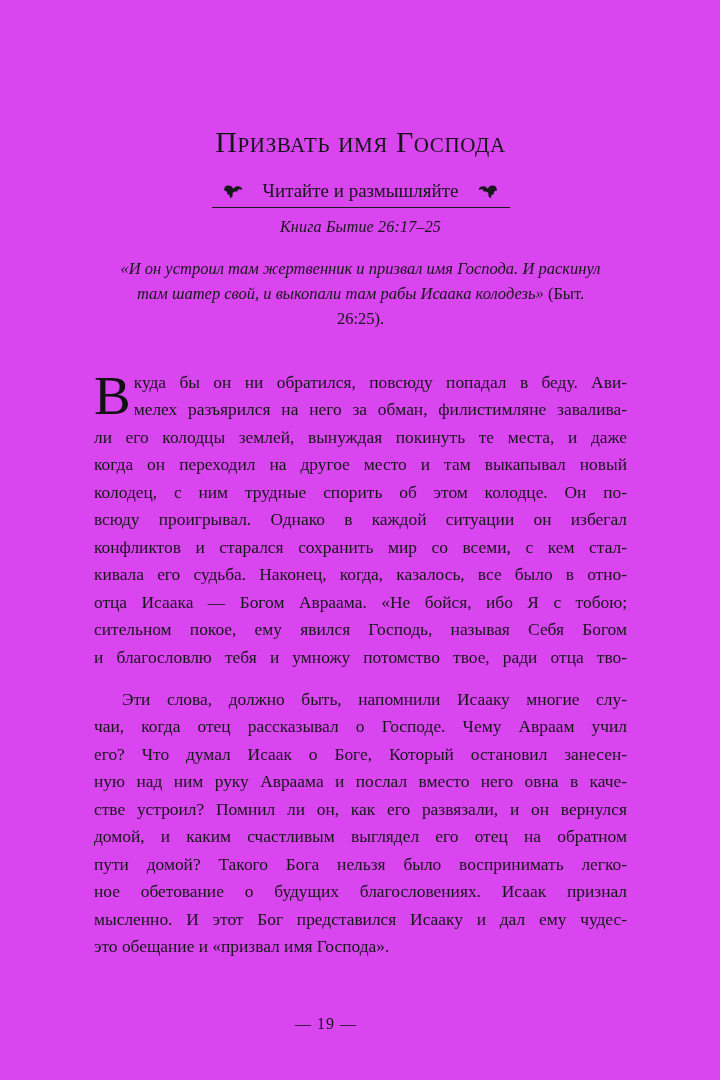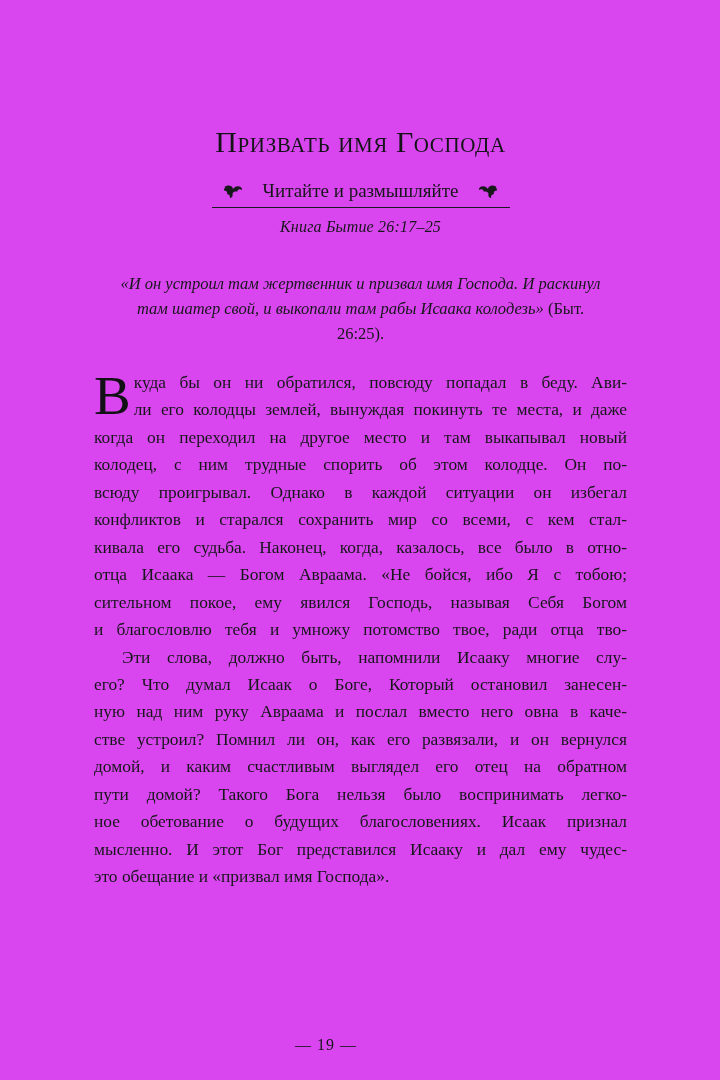--- a/index.html
+++ b/index.html
@@ -91,21 +91,20 @@
   .epigraph {
     position: absolute;
     left: 116px;
     top: 256px;
     width: 489px;
     text-align: center;
     font-size: 16.5px;
     line-height: 25px;
     font-style: italic;
     color: #17171b;
-    margin-top: 15px;
   }
   .epigraph .ref {
     font-style: normal;
   }
 
   
   .body-text {
     position: absolute;
     left: 94px;
     top: 369px;
@@ -138,27 +137,28 @@
   .line.j {
     text-align: justify;
     text-align-last: justify;
   }
   .line.last {
     text-align: left;
     text-align-last: left;
   }
   .line.ind {
     text-indent: 28px;
+    margin-top: 15px;
   }
 
   
   .folio {
     position: absolute;
     left: 0;
-    top: 1034px;
+    top: 1013px;
     width: 652px;
     text-align: center;
     font-size: 16px;
     line-height: 22px;
     color: #17171b;
     letter-spacing: 1px;
   }
 </style>
 </head>
 <body>
@@ -188,32 +188,34 @@
   <div class="epigraph">
     <span>«И он устроил там жертвенник и призвал имя Господа.</span>
     <span>И раскинул там шатер свой, и выкопали там рабы Исаака</span>
     <span>колодезь»</span><span class="ref"> (Быт. 26:25).</span>
   </div>
 
   <div class="body-text">
     <p>
       <span class="dropcap">В</span>
         <span class="line j">куда бы он ни обратился, повсюду попадал в беду. Ави-</span>
+        <span class="line j">мелех разъярился на него за обман, филистимляне завалива-</span>
         <span class="line j">ли его колодцы землей, вынуждая покинуть те места, и даже</span>
         <span class="line j">когда он переходил на другое место и там выкапывал новый</span>
         <span class="line j">колодец, с ним трудные спорить об этом колодце. Он по-</span>
         <span class="line j">всюду проигрывал. Однако в каждой ситуации он избегал</span>
         <span class="line j">конфликтов и старался сохранить мир со всеми, с кем стал-</span>
         <span class="line j">кивала его судьба. Наконец, когда, казалось, все было в отно-</span>
         <span class="line j">отца Исаака — Богом Авраама. «Не бойся, ибо Я с тобою;</span>
         <span class="line j">сительном покое, ему явился Господь, называя Себя Богом</span>
         <span class="line j">и благословлю тебя и умножу потомство твое, ради отца тво-</span>
     </p>
     <p>
       <span class="line j ind">Эти слова, должно быть, напомнили Исааку многие слу-</span>
+        <span class="line j">чаи, когда отец рассказывал о Господе. Чему Авраам учил</span>
         <span class="line j">его? Что думал Исаак о Боге, Который остановил занесен-</span>
         <span class="line j">ную над ним руку Авраама и послал вместо него овна в каче-</span>
         <span class="line j">стве устроил? Помнил ли он, как его развязали, и он вернулся</span>
         <span class="line j">домой, и каким счастливым выглядел его отец на обратном</span>
         <span class="line j">пути домой? Такого Бога нельзя было воспринимать легко-</span>
         <span class="line j">ное обетование о будущих благословениях. Исаак признал</span>
         <span class="line j">мысленно. И этот Бог представился Исааку и дал ему чудес-</span>
         <span class="line last">это обещание и «призвал имя Господа».</span>
     </p>
   </div>

